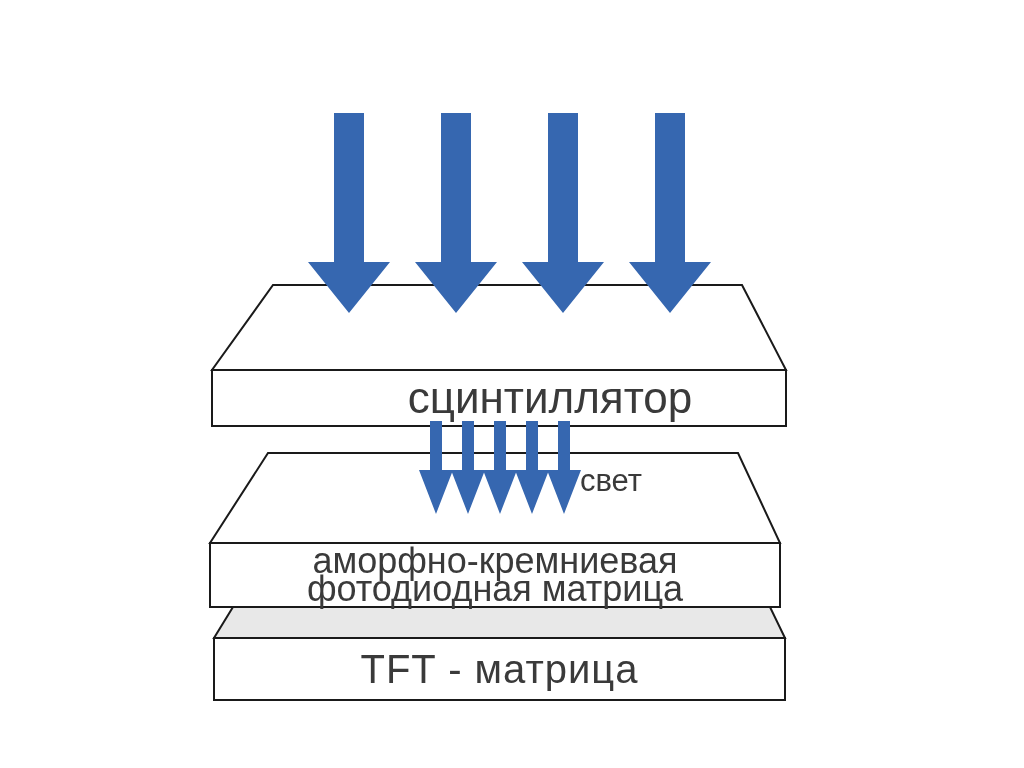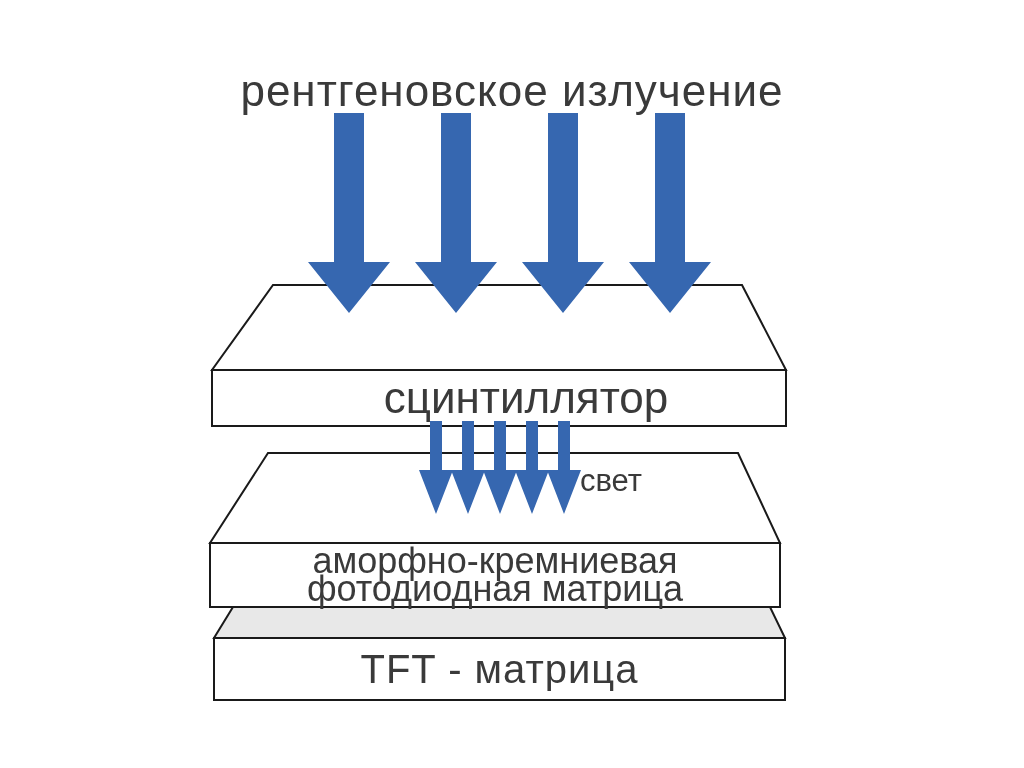--- a/index.html
+++ b/index.html
@@ -35,21 +35,21 @@
     white-space: nowrap;
   }
   .title {
     left: 0;
     right: 0;
     top: 66px;
     font-size: 44px;
     letter-spacing: 1px;
   }
   .scintillator-label {
-    left: 200px;
+    left: 224px;
     top: 370px;
     width: 574px;
     height: 56px;
     line-height: 56px;
     font-size: 44px;
     padding-left: 39px;
   }
   .light-label {
     left: 580px;
     top: 462px;
@@ -94,21 +94,20 @@
     <path class="arrow" d="M430 421 H442 V470 H453 L436 514 L419 470 H430 Z" fill="#3667B0"></path>
     <path class="arrow" d="M462 421 H474 V470 H485 L468 514 L451 470 H462 Z" fill="#3667B0"></path>
     <path class="arrow" d="M494 421 H506 V470 H517 L500 514 L483 470 H494 Z" fill="#3667B0"></path>
     <path class="arrow" d="M526 421 H538 V470 H549 L532 514 L515 470 H526 Z" fill="#3667B0"></path>
     <path class="arrow" d="M558 421 H570 V470 H581 L564 514 L547 470 H558 Z" fill="#3667B0"></path>
 
     <polygon class="slab" points="233,607 770,607 785,638 214,638" fill="#e8e8e8"></polygon>
     <rect class="slab" x="214" y="638" width="571" height="62" fill="#ffffff"></rect>
   </svg>
 
-  <div class="label title">рентгеновское излучение</div>
 
   <div class="label scintillator-label">сцинтиллятор</div>
 
   <div class="label light-label">свет</div>
 
   <div class="label photodiode-label">
     <div>аморфно-кремниевая</div>
     <div>фотодиодная матрица</div>
   </div>
 

